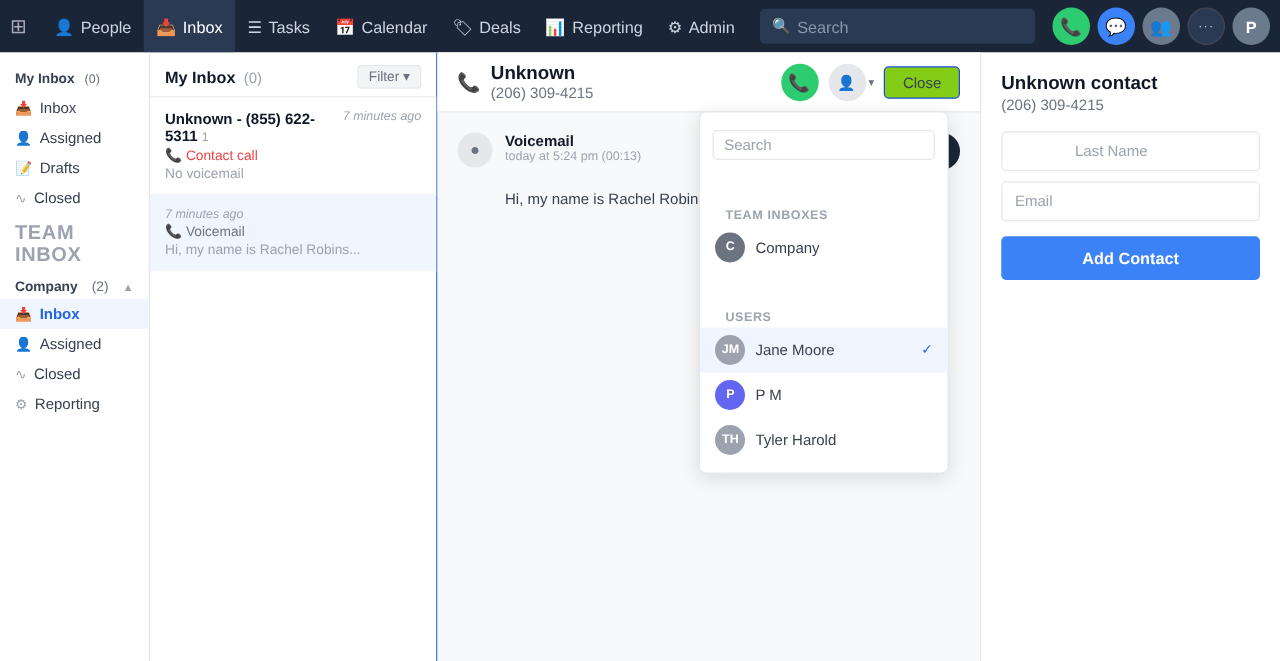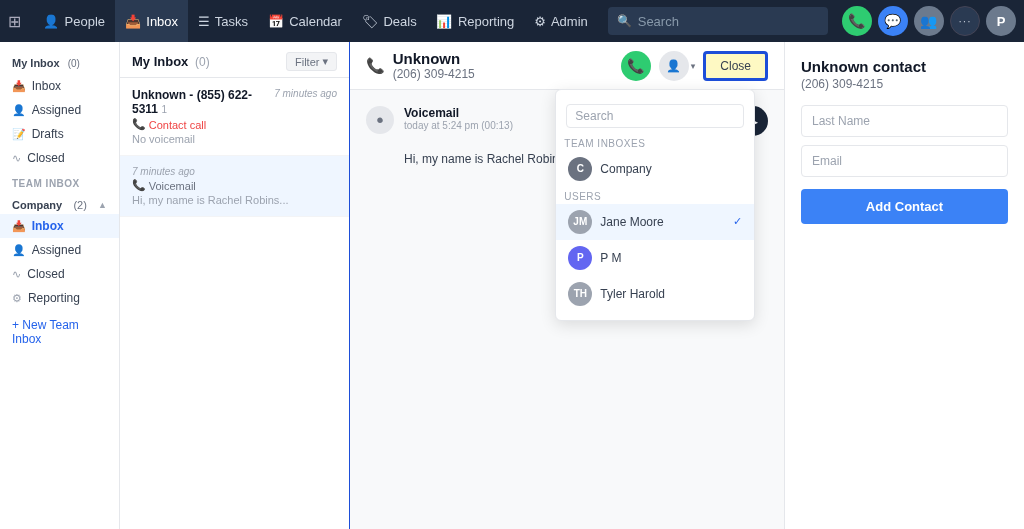--- a/index.html
+++ b/index.html
@@ -46,21 +46,21 @@
       display: flex; height: calc(529px - 42px);
     }
 
     
     .sidebar {
       width: 120px; background: #fff; border-right: 1px solid #e5e7eb;
       padding: 10px 0; font-size: 12px; overflow-y: auto;
       flex-shrink: 0;
     }
     .sidebar-section-title {
-      font-size: 10px; font-weight: 700; color: #9ca3af;
+      font-size: 16px; font-weight: 700; color: #9ca3af;
       text-transform: uppercase; padding: 8px 12px 4px;
       letter-spacing: 0.5px;
     }
     .sidebar-item {
       display: flex; align-items: center; gap: 6px;
       padding: 5px 12px; cursor: pointer; color: #374151;
       font-size: 12px; border-radius: 0;
     }
     .sidebar-item.active { background: #eff6ff; color: #2563eb; font-weight: 600; }
     .sidebar-item .icon { font-size: 11px; color: #9ca3af; }
@@ -135,21 +135,21 @@
     .assign-btn {
       background: #e5e7eb; border: none; border-radius: 50%;
       width: 30px; height: 30px; cursor: pointer;
       display: flex; align-items: center; justify-content: center;
       font-size: 12px; color: #6b7280;
     }
     .assign-chevron {
       font-size: 9px; color: #6b7280; margin-left: 2px; cursor: pointer;
     }
     .close-btn {
-      background: #fef9c3; border: 3px solid #1d4ed8;
+      background: #84cc16; border: 1px solid #1d4ed8;
       padding: 5px 14px; border-radius: 4px;
       font-size: 12px; color: #374151; cursor: pointer;
     }
 
     
     .conv-body {
       flex: 1; padding: 16px; overflow-y: auto;
     }
     .msg-item {
       display: flex; align-items: flex-start; gap: 10px; margin-bottom: 12px;
@@ -182,23 +182,24 @@
     .assign-search {
       padding: 6px 10px;
     }
     .assign-search input {
       width: 100%; border: 1px solid #e5e7eb; border-radius: 4px;
       padding: 4px 8px; font-size: 12px; outline: none;
       color: #374151;
     }
     .assign-search input::placeholder { color: #9ca3af; }
     .assign-section-label {
-      font-size: 10px; font-weight: 400; color: #9ca3af;
-      text-transform: uppercase; padding: 4px 8px 2px;
+      font-size: 10px; font-weight: 700; color: #9ca3af;
+      text-transform: uppercase; padding: 4px 20px 2px;
       letter-spacing: 0.5px;
+      margin-top: 29px;
     }
     .assign-option {
       display: flex; align-items: center; gap: 8px;
       padding: 6px 12px; cursor: pointer; font-size: 12px; color: #374151;
     }
     .assign-option.highlighted { background: #eff6ff; }
     .assign-avatar {
       width: 24px; height: 24px; border-radius: 50%;
       display: flex; align-items: center; justify-content: center;
       font-size: 10px; font-weight: 600; color: #fff; flex-shrink: 0;
@@ -313,21 +314,20 @@
     </div>
     <div class="sidebar-item">
       <span class="icon">∿</span>
       <span>Closed</span>
     </div>
     <div class="sidebar-item">
       <span class="icon">⚙</span>
       <span>Reporting</span>
     </div>
     <div style="flex:1;"></div>
-    <div class="sidebar-new-team">+ New Team Inbox</div>
   </aside>
 
   <div class="conv-list">
     <div class="conv-list-header">
       <span class="conv-list-title">
         <span>My Inbox</span>
         <span style="font-weight:400;color:#9ca3af;font-size:12px;margin-left:3px;">(0)</span>
       </span>
       <button class="filter-btn">
         <span>Filter</span>
@@ -415,21 +415,21 @@
           <div class="action-circle action-play">▶</div>
         </div>
       </div>
     </div>
   </div>
 
   <div class="right-panel">
     <div class="right-panel-title">Unknown contact</div>
     <div class="right-panel-number">(206) 309-4215</div>
     <div class="contact-field">
-      <span style="color:#9ca3af;">Last Name</span>
+      <span style="color:#9ca3af;margin-left:48px;">Last Name</span>
     </div>
     <div class="contact-field">
       <span style="color:#9ca3af;">Email</span>
     </div>
     <button class="add-contact-btn">Add Contact</button>
   </div>
 
 </div>
 
 </body></html>

